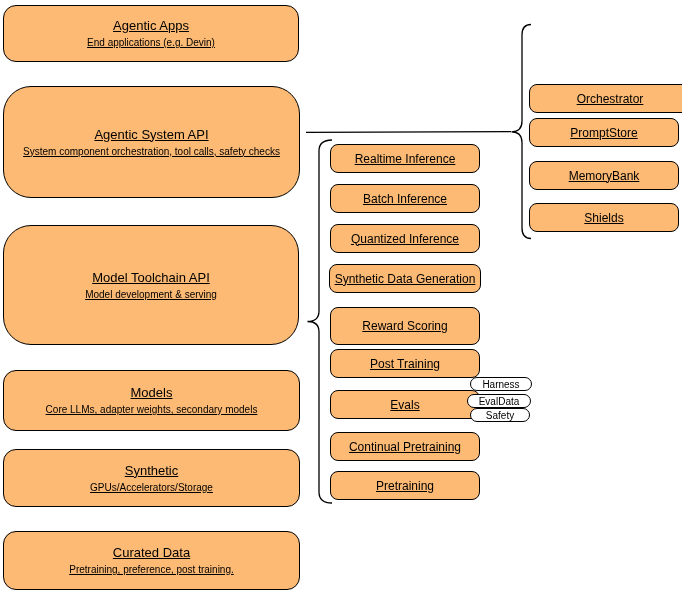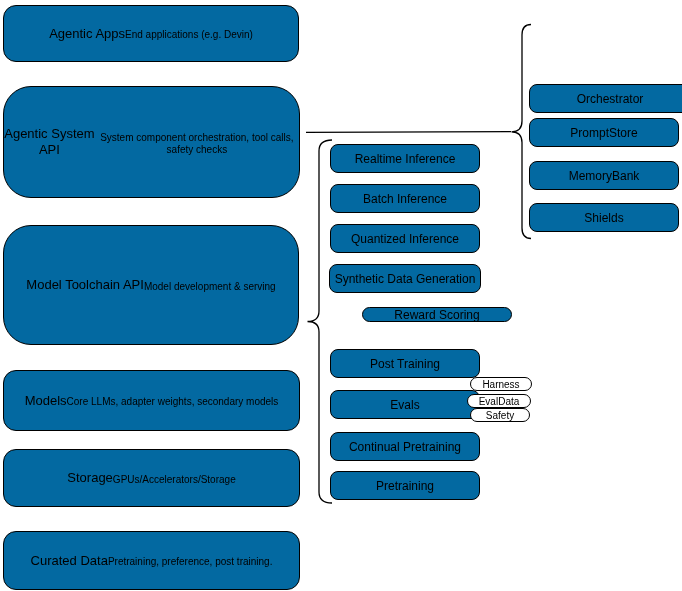--- a/index.html
+++ b/index.html
@@ -17,26 +17,27 @@
   }
   #connectors {
     position: absolute;
     left: 0; top: 0;
     width: 682px; height: 591px;
   }
   .box {
     position: absolute;
     box-sizing: border-box;
     border: 1.4px solid #000000;
-    background: #0369a1;
+    background: #fdba74;
     display: flex;
-    flex-direction: row;
+    flex-direction: column;
     align-items: center;
     justify-content: center;
     text-align: center;
+    text-decoration: underline;
   }
   .box .title {
     font-size: 13px;
     line-height: 16px;
   }
   .box .subtitle {
     font-size: 10px;
     line-height: 12px;
     margin-top: 3px;
   }
@@ -87,42 +88,42 @@
     <div class="title">Model Toolchain API</div>
     <div class="subtitle">Model development &amp; serving</div>
   </div>
 
   <div class="box big" style="left:3px; top:370px; width:297px; height:61px; border-radius:13px;align-items:center;">
     <div class="title">Models</div>
     <div class="subtitle">Core LLMs, adapter weights, secondary models</div>
   </div>
 
   <div class="box big" style="left:3px; top:449px; width:297px; height:58px; border-radius:13px;">
-    <div class="title">Storage</div>
+    <div class="title">Synthetic</div>
     <div class="subtitle">GPUs/Accelerators/Storage</div>
   </div>
 
   <div class="box big" style="left:3px; top:531px; width:297px; height:59px; border-radius:13px;">
     <div class="title">Curated Data</div>
     <div class="subtitle">Pretraining, preference, post training.</div>
   </div>
 
   <div class="box small" style="left:330px; top:144px; width:150px; height:29px;">
     <span>Realtime Inference</span>
   </div>
   <div class="box small" style="left:330px; top:184px; width:150px; height:29px;">
     <span>Batch Inference</span>
   </div>
   <div class="box small" style="left:330px; top:224px; width:150px; height:29px;">
     <span>Quantized Inference</span>
   </div>
   <div class="box small" style="left:329px; top:264px; width:152px; height:29px;text-align:right;">
     <span>Synthetic Data Generation</span>
   </div>
-  <div class="box small" style="left:330px; top:307px; width:150px; height:15px;margin-left:32px;">
+  <div class="box small" style="left:330px; top:307px; width:150px; height:38px;">
     <span>Reward Scoring</span>
   </div>
   <div class="box small" style="left:330px; top:349px; width:150px; height:29px;">
     <span>Post Training</span>
   </div>
   <div class="box small" style="left:330px; top:390px; width:150px; height:29px;">
     <span>Evals</span>
   </div>
   <div class="box small" style="left:330px; top:432px; width:150px; height:29px;">
     <span>Continual Pretraining</span>

